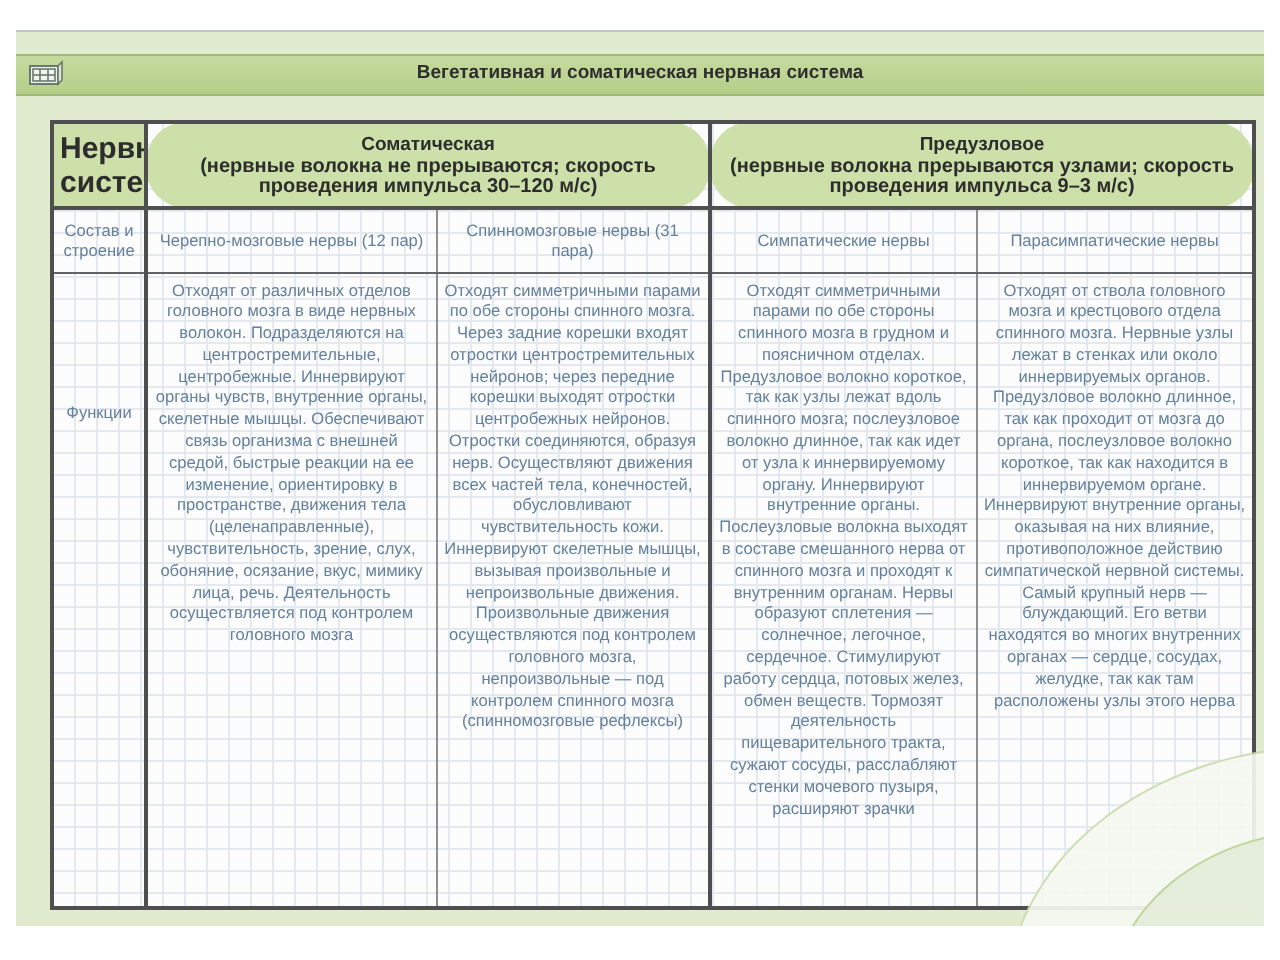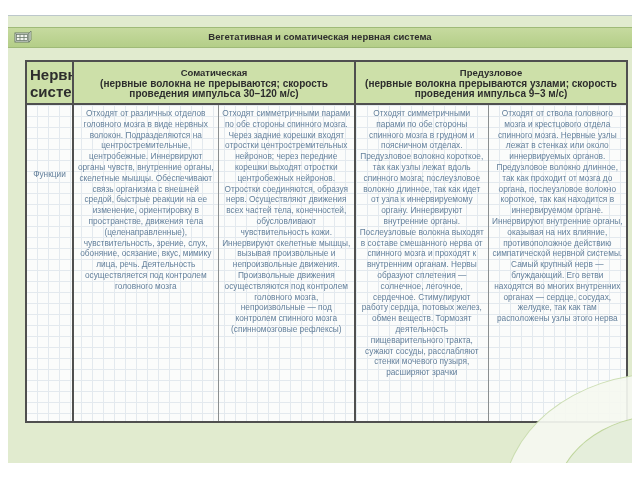--- a/index.html
+++ b/index.html
@@ -36,21 +36,21 @@
       linear-gradient(90deg, #e3e9ee 1px, transparent 1px);
     background-size:11px 11px;
     z-index:1;
   }
   .nerve-table th, .nerve-table td {
     border:1px solid #8b8f90;
     padding:1px 3px;
     text-align:center;
     overflow:hidden;
   }
-  .thick-l { border-left:2px solid #4f4f4f !important; }
+  .thick-l { border-left:2px solid #4f4f4f !important;border-radius:20px; }
   .head-row { height:43px; }
   .head-row th {
     background:#cde0a9;
     border-bottom:2px solid #4f4f4f;
     color:#2d2d2d; vertical-align:middle;
   }
   .corner { font-size:15px; font-weight:bold; }
   .sec-title { font-size:9.5px; font-weight:bold; line-height:12px; }
   .sec-sub { font-size:10px; font-weight:bold; line-height:10px; }
   .comp-row { height:32px; }
@@ -110,20 +110,27 @@
         <th class="corner">Нервная система</th>
         <th colspan="2" class="thick-l">
           <div class="sec-title">Соматическая</div>
           <div class="sec-sub">(нервные волокна не прерываются; скорость проведения импульса 30–120 м/с)</div>
         </th>
         <th colspan="2" class="thick-l">
           <div class="sec-title">Предузловое</div>
           <div class="sec-sub">(нервные волокна прерываются узлами; скорость проведения импульса 9–3 м/с)</div>
         </th>
       </tr>
+      <tr class="comp-row">
+        <td class="row-label">Состав и строение</td>
+        <td class="thick-l">Черепно-мозговые нервы (12 пар)</td>
+        <td>Спинномозговые нервы (31 пара)</td>
+        <td class="thick-l">Симпатические нервы</td>
+        <td>Парасимпатические нервы</td>
+      </tr>
       <tr class="func-row">
         <td class="row-label func-label">Функции</td>
         <td class="thick-l">Отходят от различных отделов головного мозга в виде нервных волокон. Подразделяются на центростремительные, центробежные. Иннервируют органы чувств, внутренние органы, скелетные мышцы. Обеспечивают связь организма с внешней средой, быстрые реакции на ее изменение, ориентировку в пространстве, движения тела (целенаправленные), чувствительность, зрение, слух, обоняние, осязание, вкус, мимику лица, речь. Деятельность осуществляется под контролем головного мозга</td>
         <td>Отходят симметричными парами по обе стороны спинного мозга. Через задние корешки входят отростки центростремительных нейронов; через передние корешки выходят отростки центробежных нейронов. Отростки соединяются, образуя нерв. Осуществляют движения всех частей тела, конечностей, обусловливают чувствительность кожи. Иннервируют скелетные мышцы, вызывая произвольные и непроизвольные движения. Произвольные движения осуществляются под контролем головного мозга, непроизвольные — под контролем спинного мозга (спинномозговые рефлексы)</td>
         <td class="thick-l">Отходят симметричными парами по обе стороны спинного мозга в грудном и поясничном отделах. Предузловое волокно короткое, так как узлы лежат вдоль спинного мозга; послеузловое волокно длинное, так как идет от узла к иннервируемому органу. Иннервируют внутренние органы. Послеузловые волокна выходят в составе смешанного нерва от спинного мозга и проходят к внутренним органам. Нервы образуют сплетения — солнечное, легочное, сердечное. Стимулируют работу сердца, потовых желез, обмен веществ. Тормозят деятельность пищеварительного тракта, сужают сосуды, расслабляют стенки мочевого пузыря, расширяют зрачки</td>
         <td>Отходят от ствола головного мозга и крестцового отдела спинного мозга. Нервные узлы лежат в стенках или около иннервируемых органов. Предузловое волокно длинное, так как проходит от мозга до органа, послеузловое волокно короткое, так как находится в иннервируемом органе. Иннервируют внутренние органы, оказывая на них влияние, противоположное действию симпатической нервной системы. Самый крупный нерв — блуждающий. Его ветви находятся во многих внутренних органах — сердце, сосудах, желудке, так как там расположены узлы этого нерва</td>
       </tr>
     </tbody>
   </table>
 

